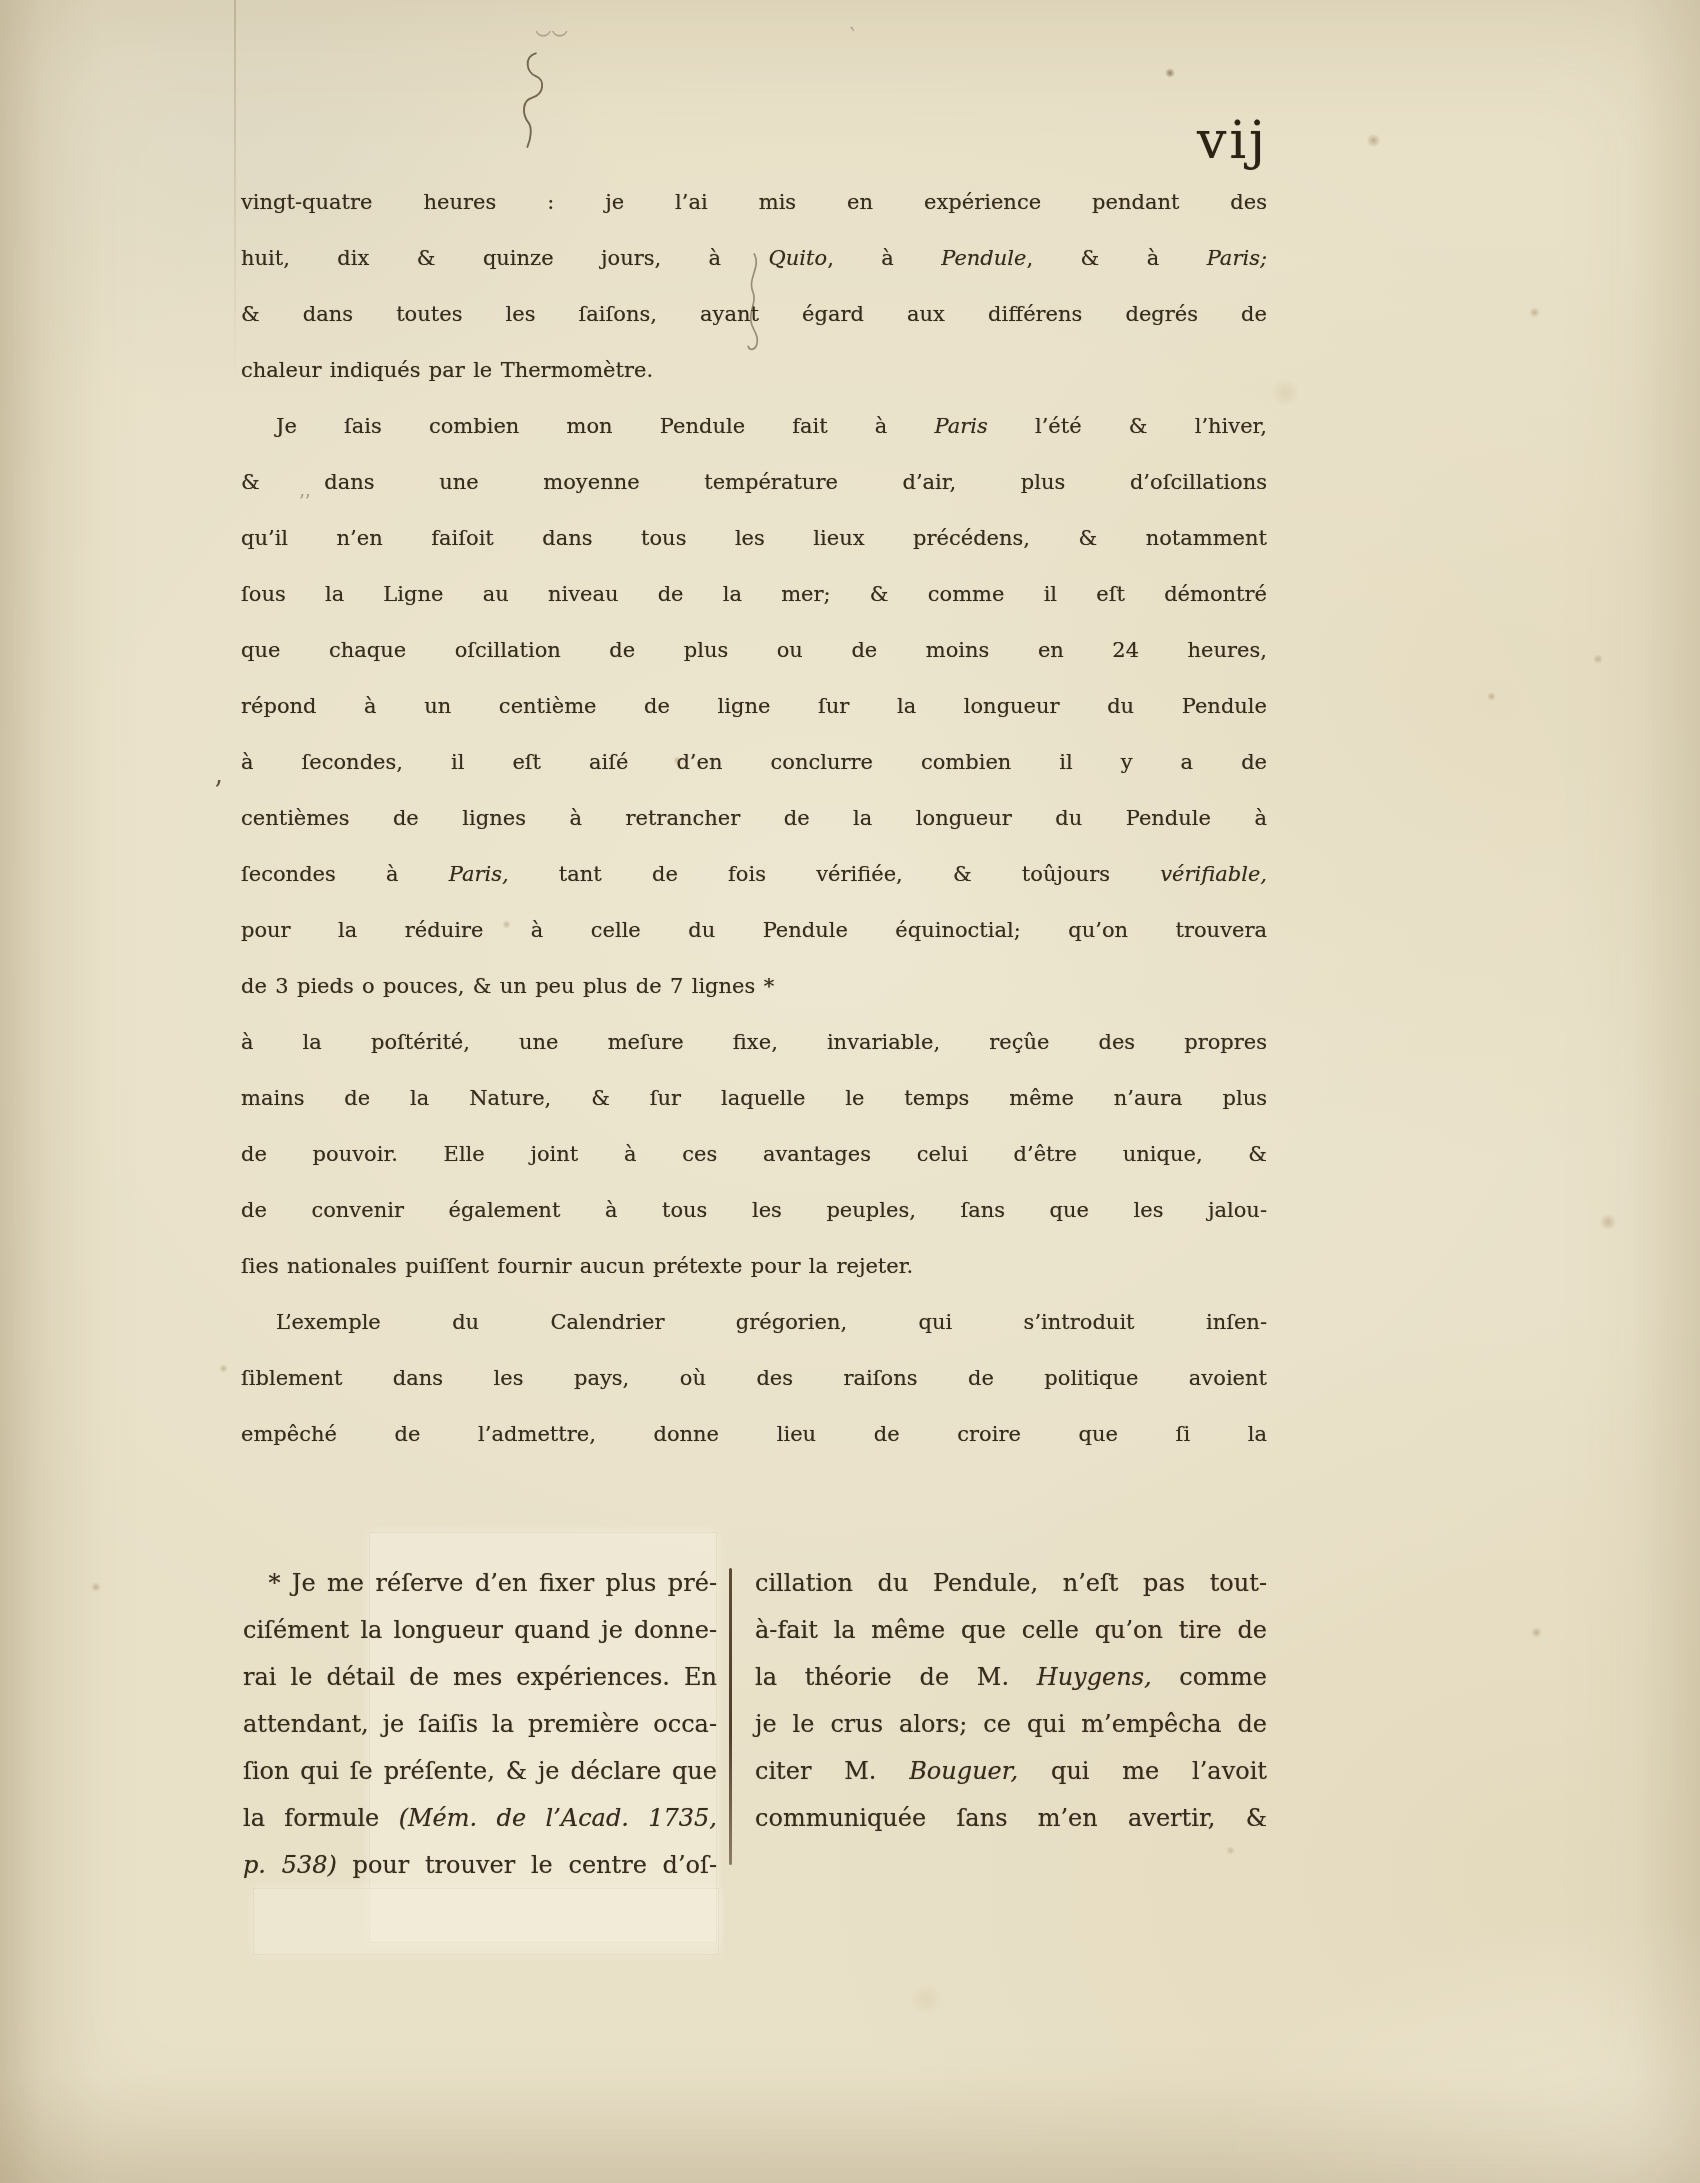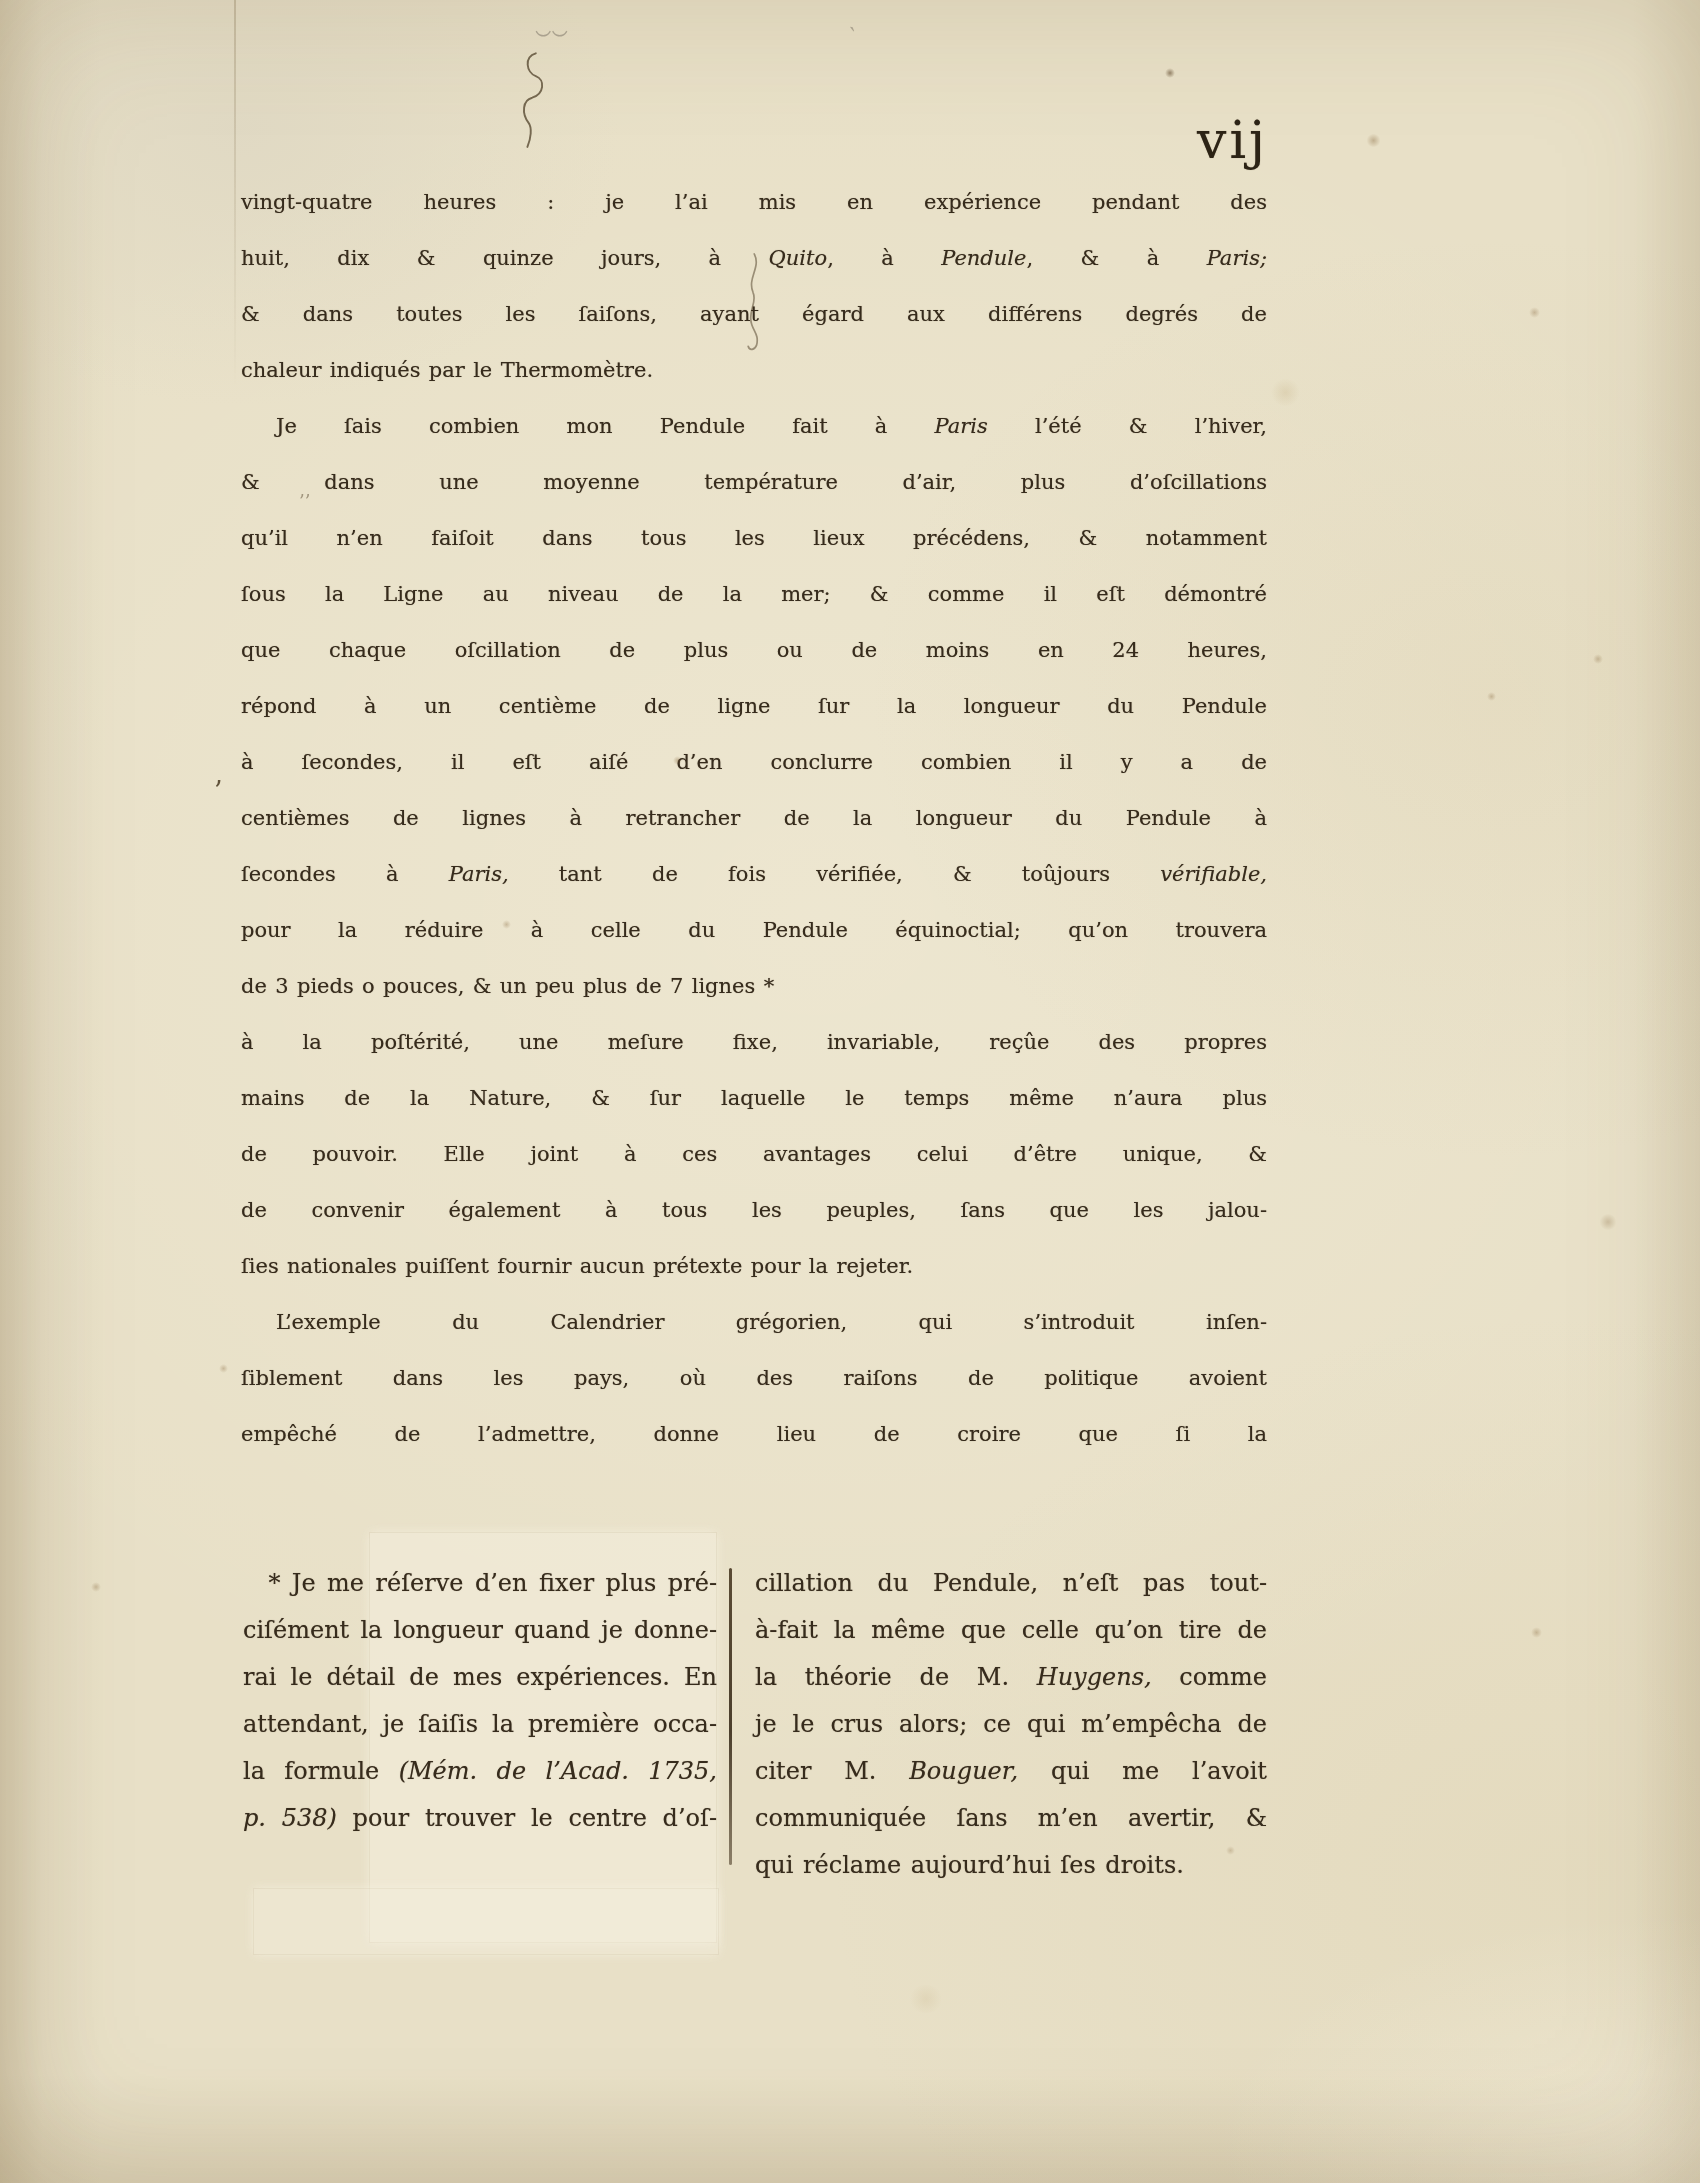--- a/index.html
+++ b/index.html
@@ -88,32 +88,32 @@
       <div class="tl j ind"><span>L’exemple du Calendrier grégorien, qui s’introduit inſen-</span></div>
       <div class="tl j"><span>ſiblement dans les pays, où des raiſons de politique avoient</span></div>
       <div class="tl j"><span>empêché de l’admettre, donne lieu de croire que ſi la</span></div>
     </div>
 
   <div class="txt footnote fn-left">
       <div class="tl j ind"><span>* Je me réſerve d’en fixer plus pré-</span></div>
       <div class="tl j"><span>ciſément la longueur quand je donne-</span></div>
       <div class="tl j"><span>rai le détail de mes expériences. En</span></div>
       <div class="tl j"><span>attendant, je ſaiſis la première occa-</span></div>
+      <div class="tl j"><span>ſion qui ſe préſente, &amp; je déclare que</span></div>
       <div class="tl j"><span>la formule </span><em>(Mém. de l’Acad. 1735,</em></div>
       <div class="tl j"><em>p. 538)</em><span> pour trouver le centre d’oſ-</span></div>
     </div>
   <div class="fn-divider"></div>
   <div class="txt footnote fn-right">
       <div class="tl j"><span>cillation du Pendule, n’eſt pas tout-</span></div>
       <div class="tl j"><span>à-fait la même que celle qu’on tire de</span></div>
       <div class="tl j"><span>la théorie de M. </span><em>Huygens,</em><span> comme</span></div>
       <div class="tl j"><span>je le crus alors; ce qui m’empêcha de</span></div>
       <div class="tl j"><span>citer M. </span><em>Bouguer,</em><span> qui me l’avoit</span></div>
       <div class="tl j"><span>communiquée ſans m’en avertir, &amp;</span></div>
-      <div class="tl"><span>qui réclame aujourd’hui ſes droits.</span></div>
     </div>
 
   <svg class="squiggle" style="left:513px; top:48px;" width="42" height="106" viewBox="0 0 70 175">
     <path d="M38,8 C18,14 22,40 38,46 C54,52 52,76 32,82 C16,86 14,108 26,124 C32,132 30,150 24,164" fill="none" stroke="#4a3a22" stroke-width="3.2" opacity="0.72" stroke-linecap="round"></path>
   </svg>
   <svg class="squiggle" style="left:741px; top:251px;" width="33" height="103" viewBox="0 0 55 170">
     <path d="M22,4 C34,26 10,44 20,68 C28,86 10,100 18,122 C22,134 30,140 26,156 C23,164 14,166 12,158" fill="none" stroke="#4a3a22" stroke-width="2.8" opacity="0.5" stroke-linecap="round"></path>
   </svg>
   <span class="ink-mark" style="left:214px; top:776px; font-size:27px; opacity:0.85;">’</span>
   <span class="ink-mark" style="left:299px; top:491px; font-size:18px; opacity:0.45;">’’</span>

